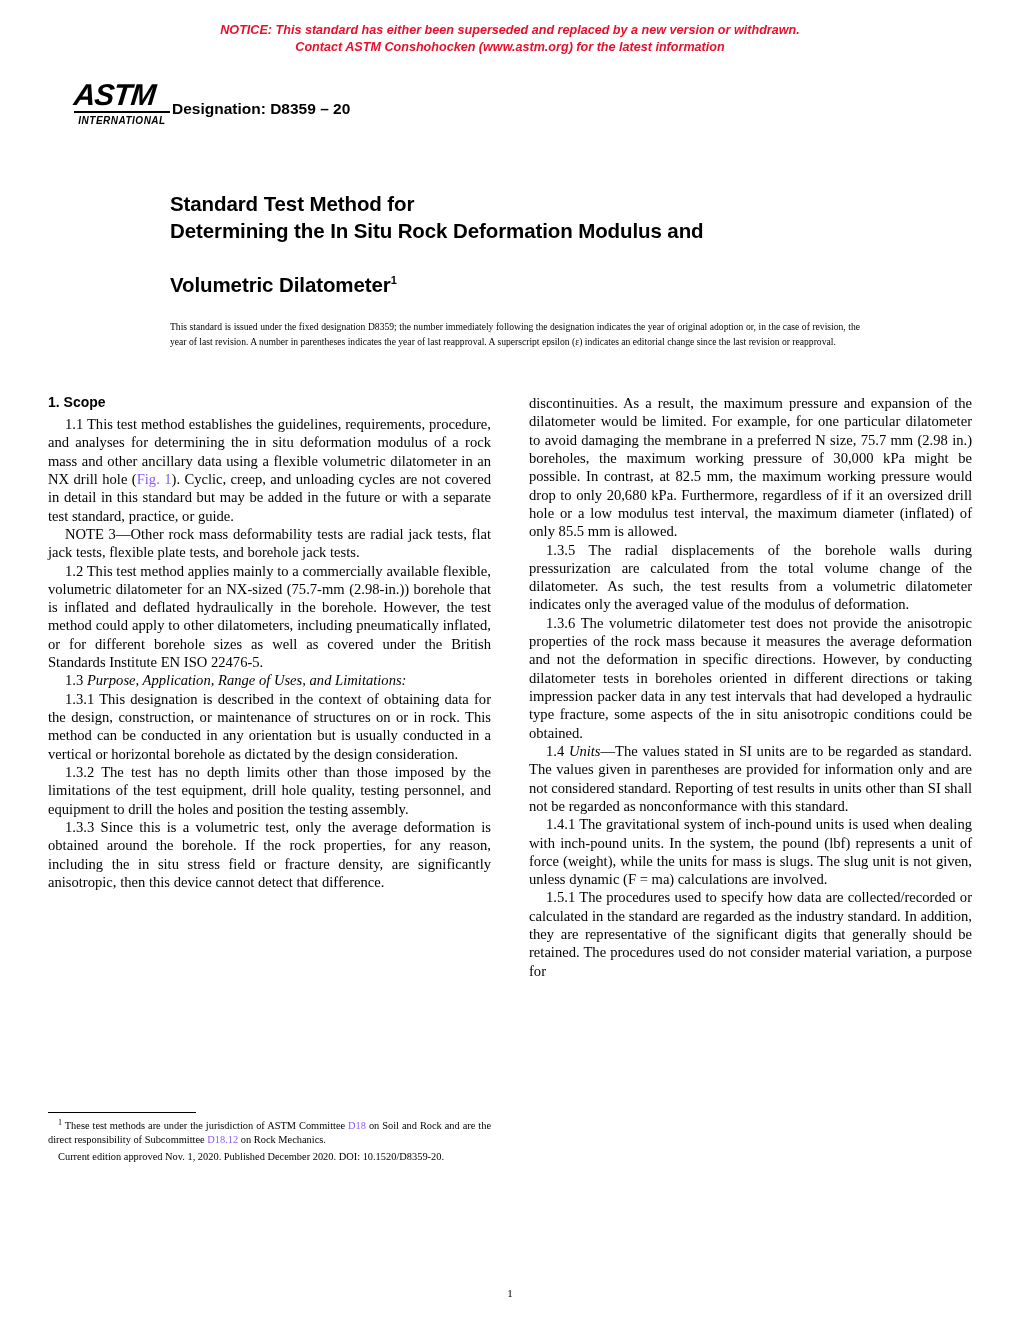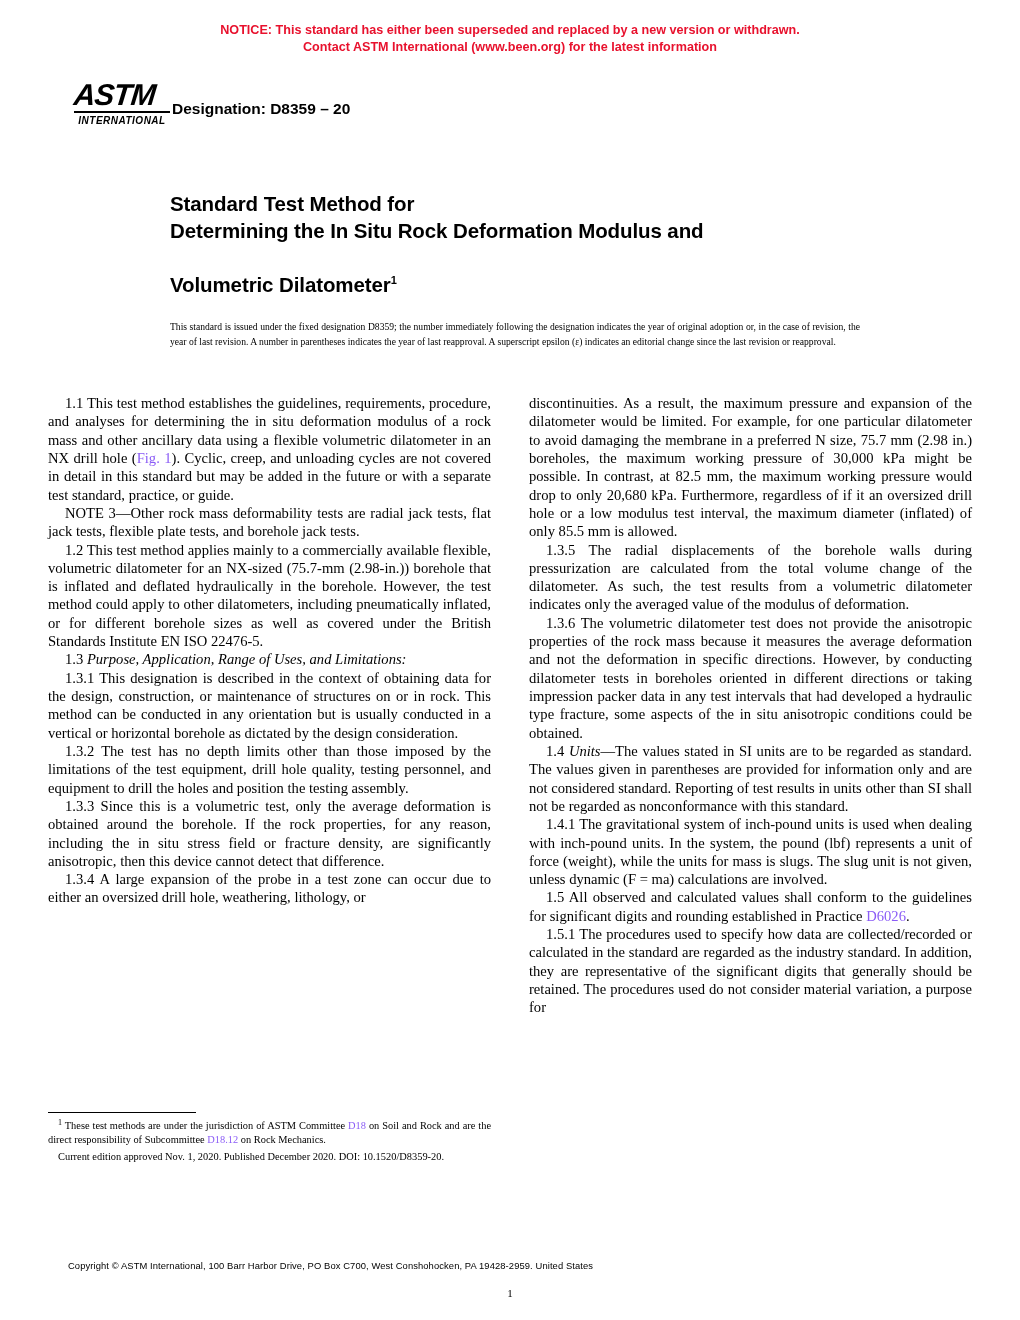--- a/index.html
+++ b/index.html
@@ -24,20 +24,21 @@
   }
   
   .notice {
     text-align: center;
     color: #e8112d;
     font-family: "Liberation Sans", sans-serif;
     font-weight: bold;
     font-size: 12.6px;
     line-height: 1.35;
     margin: 22px 60px 0 60px;
+    font-style: italic;
   }
   
   .header {
     position: relative;
     margin: 22px 60px 0 60px;
     height: 78px;
   }
   .astm-logo {
     position: absolute;
     left: 14px;
@@ -179,21 +180,21 @@
     font-size: 11px;
   }
 </style>
 </head>
 <body>
 
 <div class="page">
 
   <div class="notice">
     <div>NOTICE: This standard has either been superseded and replaced by a new version or withdrawn.</div>
-    <div>Contact ASTM International (www.been.org) for the latest information</div>
+    <div>Contact ASTM Conshohocken (www.astm.org) for the latest information</div>
   </div>
 
   <div class="header">
     <div class="astm-logo">
       <div class="astm-word">ASTM</div>
       <div class="rule"></div>
       <div class="intl-word">INTERNATIONAL</div>
     </div>
     <div class="designation">Designation: D8359 – 20</div>
   </div>
@@ -204,52 +205,50 @@
       <span>Determining the In Situ Rock Deformation Modulus and</span><br>
       <br>
       <span>Volumetric Dilatometer</span><sup>1</sup>
     </h1>
     <div class="standard-note">This standard is issued under the fixed designation D8359; the number immediately following the designation indicates the year of original adoption or, in the case of revision, the year of last revision. A number in parentheses indicates the year of last reapproval. A superscript epsilon (ε) indicates an editorial change since the last revision or reapproval.</div>
   </div>
 
   <div class="columns">
 
     <div class="col">
+      <h2 class="section-head">1.  Scope</h2>
 
       <p><span>1.1 This test method establishes the guidelines, requirements, procedure, and analyses for determining the in situ deformation modulus of a rock mass and other ancillary data using a flexible volumetric dilatometer in an NX drill hole (</span><span class="link">Fig. 1</span><span>). Cyclic, creep, and unloading cycles are not covered in detail in this standard but may be added in the future or with a separate test standard, practice, or guide.</span></p>
 
       <p class="note-small"><span class="note-label">NOTE 3</span><span>—Other rock mass deformability tests are radial jack tests, flat jack tests, flexible plate tests, and borehole jack tests.</span></p>
 
       <p>1.2 This test method applies mainly to a commercially available flexible, volumetric dilatometer for an NX-sized (75.7-mm (2.98-in.)) borehole that is inflated and deflated hydraulically in the borehole. However, the test method could apply to other dilatometers, including pneumatically inflated, or for different borehole sizes as well as covered under the British Standards Institute EN ISO 22476-5.</p>
 
       <p><span>1.3</span> <span class="ital">Purpose, Application, Range of Uses, and Limitations:</span></p>
 
       <p>1.3.1 This designation is described in the context of obtaining data for the design, construction, or maintenance of structures on or in rock. This method can be conducted in any orientation but is usually conducted in a vertical or horizontal borehole as dictated by the design consideration.</p>
       <p>1.3.2 The test has no depth limits other than those imposed by the limitations of the test equipment, drill hole quality, testing personnel, and equipment to drill the holes and position the testing assembly.</p>
       <p>1.3.3 Since this is a volumetric test, only the average deformation is obtained around the borehole. If the rock properties, for any reason, including the in situ stress field or fracture density, are significantly anisotropic, then this device cannot detect that difference.</p>
-      <p>1.3.4 A large expansion of the probe in a test zone can occur due to either an oversized drill hole, weathering, lithology, or</p>
     </div>
 
     <div class="col">
       <p class="noindent">discontinuities. As a result, the maximum pressure and expansion of the dilatometer would be limited. For example, for one particular dilatometer to avoid damaging the membrane in a preferred N size, 75.7 mm (2.98 in.) boreholes, the maximum working pressure of 30,000 kPa might be possible. In contrast, at 82.5 mm, the maximum working pressure would drop to only 20,680 kPa. Furthermore, regardless of if it an oversized drill hole or a low modulus test interval, the maximum diameter (inflated) of only 85.5 mm is allowed.</p>
       <p>1.3.5 The radial displacements of the borehole walls during pressurization are calculated from the total volume change of the dilatometer. As such, the test results from a volumetric dilatometer indicates only the averaged value of the modulus of deformation.</p>
       <p>1.3.6 The volumetric dilatometer test does not provide the anisotropic properties of the rock mass because it measures the average deformation and not the deformation in specific directions. However, by conducting dilatometer tests in boreholes oriented in different directions or taking impression packer data in any test intervals that had developed a hydraulic type fracture, some aspects of the in situ anisotropic conditions could be obtained.</p>
 
       <p><span>1.4</span> <span class="ital">Units</span><span>—The values stated in SI units are to be regarded as standard. The values given in parentheses are provided for information only and are not considered standard. Reporting of test results in units other than SI shall not be regarded as nonconformance with this standard.</span></p>
 
       <p>1.4.1 The gravitational system of inch-pound units is used when dealing with inch-pound units. In the system, the pound (lbf) represents a unit of force (weight), while the units for mass is slugs. The slug unit is not given, unless dynamic (F = ma) calculations are involved.</p>
 
-      <p><span>1.5  All observed and calculated values shall conform to the guidelines for significant digits and rounding established in Practice </span><span class="link">D6026</span><span>.</span></p>
 
       <p>1.5.1 The procedures used to specify how data are collected/recorded or calculated in the standard are regarded as the industry standard. In addition, they are representative of the significant digits that generally should be retained. The procedures used do not consider material variation, a purpose for</p>
     </div>
   </div>
 
   <div class="footnote">
     <div class="fn-rule"></div>
     <p><sup>1</sup><span> These test methods are under the jurisdiction of ASTM Committee </span><span class="link">D18</span><span> on Soil and Rock and are the direct responsibility of Subcommittee </span><span class="link">D18.12</span><span> on Rock Mechanics.</span></p>
     <p>Current edition approved Nov. 1, 2020. Published December 2020. DOI: 10.1520/D8359-20.</p>
   </div>
 
-  <div class="copyright">Copyright © ASTM International, 100 Barr Harbor Drive, PO Box C700, West Conshohocken, PA 19428-2959. United States</div>
   <div class="page-number">1</div>
 
 </div>
 
 </body></html>

